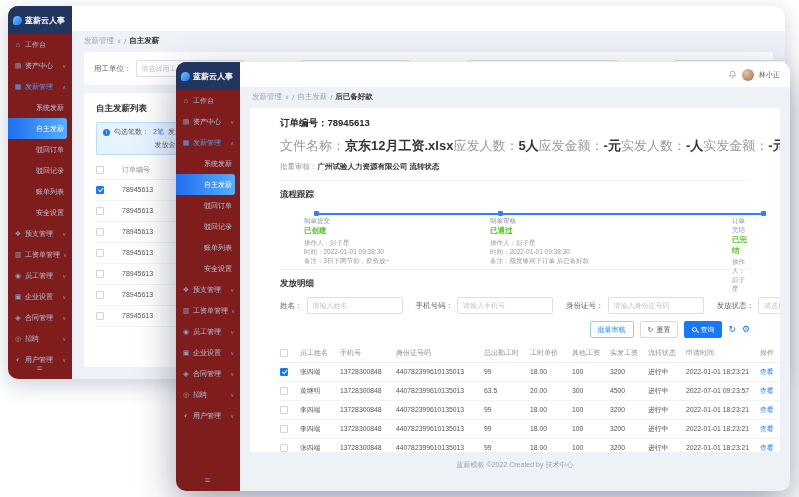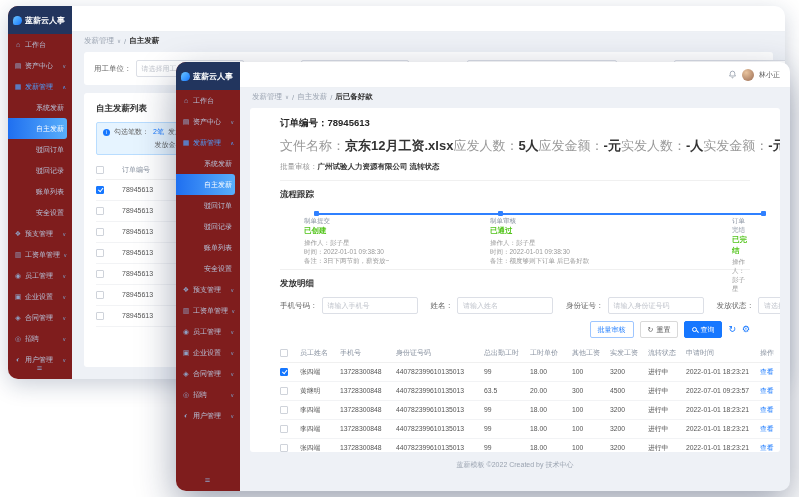--- a/index.html
+++ b/index.html
@@ -466,29 +466,29 @@
             <div class="sname">订单完结</div>
             <div class="sstat">已完结</div>
             <div>操作人：彭子星</div>
           </div>
         </div>
         <div class="hr"></div>
 
         <div class="sec-title">发放明细</div>
         <div class="det-filters">
           <div class="fg">
+              <span>姓名：</span>
+            <span class="fbox w96">
+                <span>请输入姓名</span>
+              </span>
+            </div>
+          <div class="fg">
               <span>手机号码：</span>
             <span class="fbox w96">
                 <span>请输入手机号</span>
-              </span>
-            </div>
-          <div class="fg">
-              <span>姓名：</span>
-            <span class="fbox w96">
-                <span>请输入姓名</span>
               </span>
             </div>
           <div class="fg">
               <span>身份证号：</span>
             <span class="fbox w96">
                 <span>请输入身份证号码</span>
               </span>
             </div>
           <div class="fg">
               <span>发放状态：</span>

